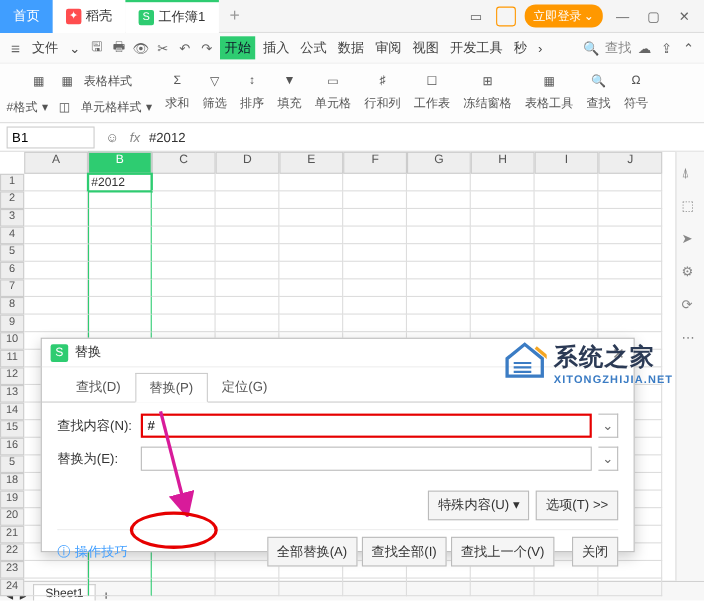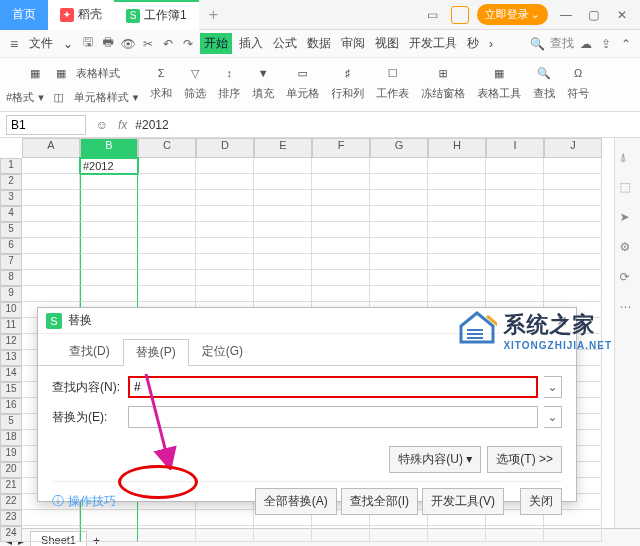--- a/index.html
+++ b/index.html
@@ -507,21 +507,21 @@
         <span class="dropdown-arrow">⌄</span>
       </div>
       <div class="dlg-mid-btns">
         <button class="dlg-btn"><span>特殊内容(U)</span> ▾</button>
         <button class="dlg-btn">选项(T) &gt;&gt;</button>
       </div>
       <div class="dlg-btns">
         <span class="dlg-hint">ⓘ <span>操作技巧</span></span>
         <button class="dlg-btn">全部替换(A)</button>
         <button class="dlg-btn">查找全部(I)</button>
-        <button class="dlg-btn">开发工具(V)</button>
+        <button class="dlg-btn">查找上一个(V)</button>
         <button class="dlg-btn" style="margin-left:12px">关闭</button>
       </div>
     </div>
   </div>
 
   <svg class="arrow-svg" width="40" height="100">
     <defs>
         <marker id="ah" markerWidth="8" markerHeight="8" refX="4" refY="4" orient="auto">
           <path d="M0,0 L8,4 L0,8 Z" fill="#d81b9a"></path>
         </marker>

